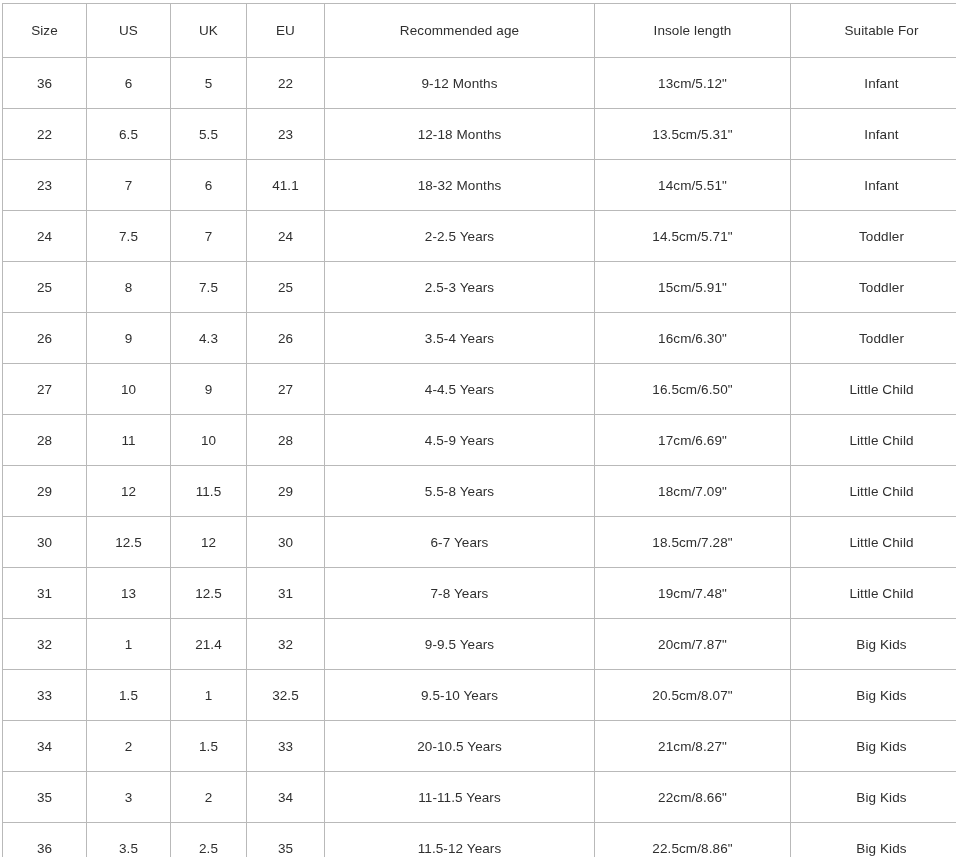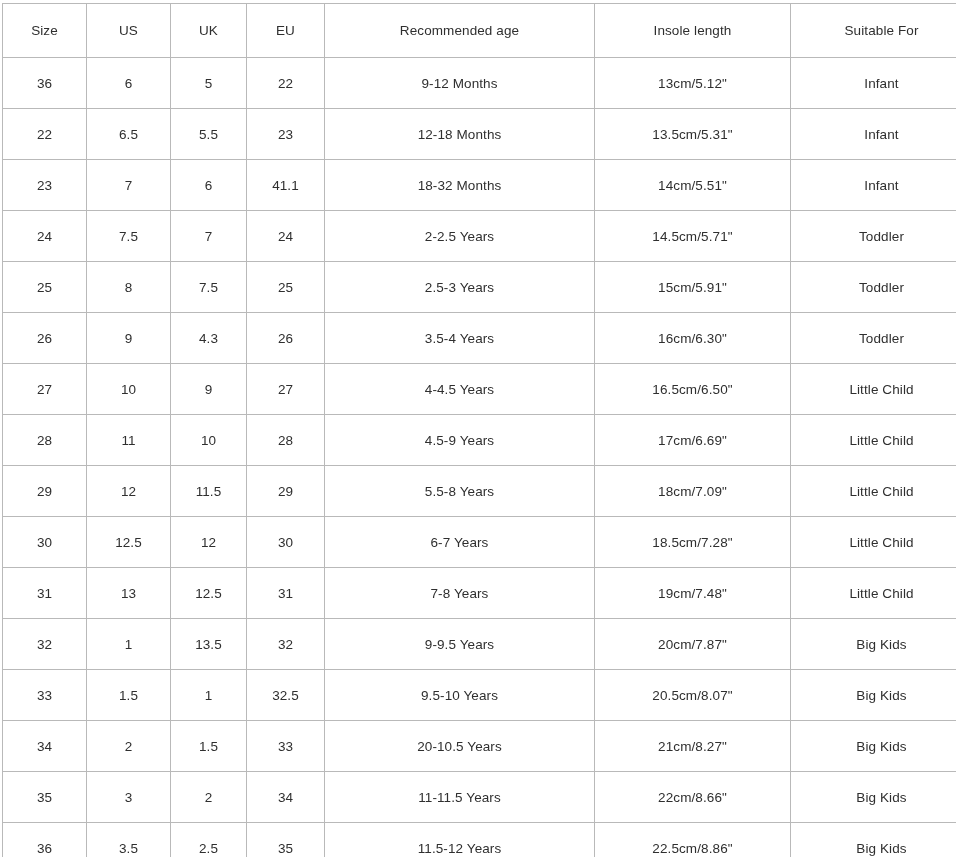--- a/index.html
+++ b/index.html
@@ -178,21 +178,21 @@
         <td class="num">13</td>
         <td class="num">12.5</td>
         <td class="num">31</td>
         <td>7-8 Years</td>
         <td>19cm/7.48"</td>
         <td>Little Child</td>
       </tr>
       <tr>
         <td class="num">32</td>
         <td class="num">1</td>
-        <td class="num">13.5</td>
+        <td class="num">21.4</td>
         <td class="num">32</td>
         <td>9-9.5 Years</td>
         <td>20cm/7.87"</td>
         <td>Big Kids</td>
       </tr>
       <tr>
         <td class="num">33</td>
         <td class="num">1.5</td>
         <td class="num">1</td>
         <td class="num">32.5</td>

